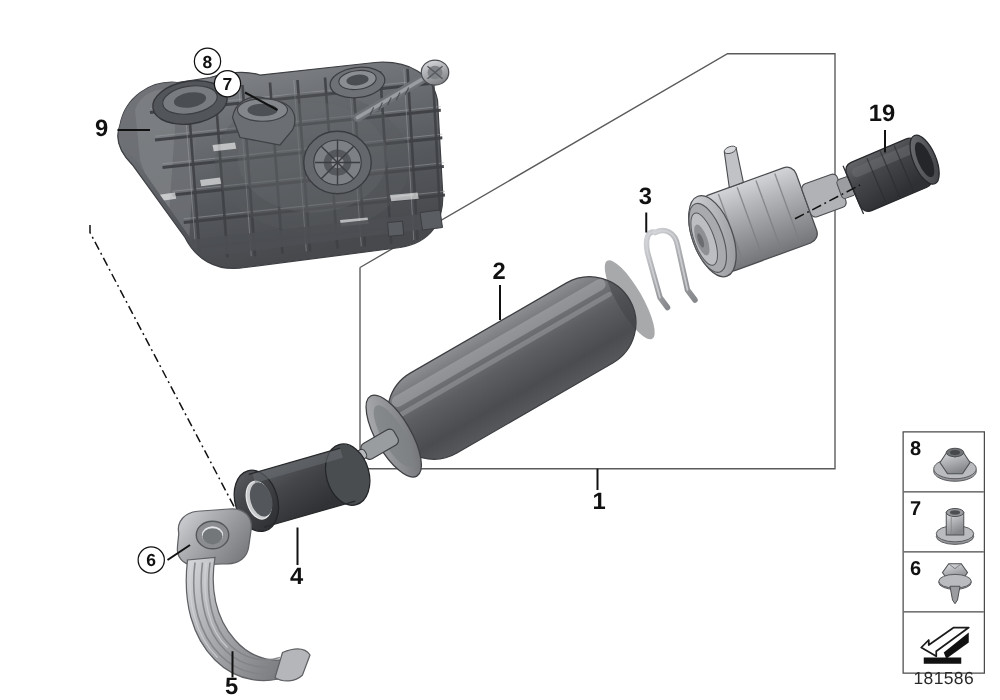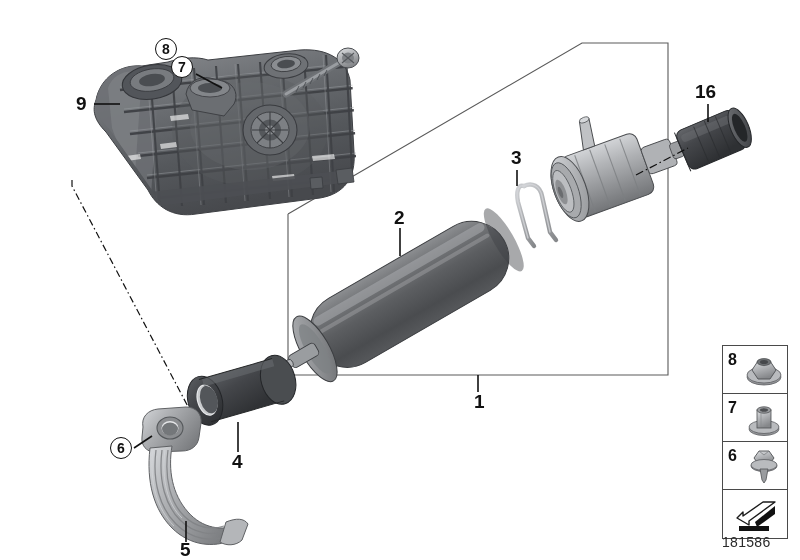--- a/index.html
+++ b/index.html
@@ -85,20 +85,21 @@
     right: 2px;
     top: 2px;
     width: 44px;
     height: 44px;
   }
   .drawingno {
     position: absolute;
     left: 722px;
     top: 534px;
     width: 66px;
+    text-align: center;
     font-family: "Liberation Sans", sans-serif;
     font-size: 14px;
     color: #2a2a2a;
     letter-spacing: 0.3px;
   }
 </style>
 </head>
 <body>
 
 <div id="stage">
@@ -451,21 +452,21 @@
   <div class="callnum" style="left:180px; top:540px;">5</div>
 
   <div class="bubble" style="left:110px; top:437px;">6</div>
 
   <div class="bubble" style="left:171px; top:56px;">7</div>
 
   <div class="bubble" style="left:155px; top:38px;">8</div>
 
   <div class="callnum" style="left:76px; top:94px;">9</div>
 
-  <div class="callnum" style="left:695px; top:82px;">16</div>
+  <div class="callnum" style="left:695px; top:82px;">19</div>
 
   <div class="legendbox">
 
     <div class="legendcell">
       <span class="lnum">8</span>
       <svg class="lart" viewBox="0 0 44 44">
         <ellipse cx="23" cy="29" rx="17" ry="8" fill="url(#gWasher)" stroke="#5a5c5f" stroke-width="0.8"></ellipse>
         <ellipse cx="23" cy="27" rx="17" ry="8" fill="#b9bbbe" stroke="#5a5c5f" stroke-width="0.8"></ellipse>
         <path d="M 11 22 L 17 13 L 29 13 L 35 22 L 29 31 L 17 31 Z" fill="url(#gNut)" stroke="#4e5053" stroke-width="0.9"></path>
         <path d="M 17 13 L 23 18 L 29 13" fill="none" stroke="#7e8083" stroke-width="0.8"></path>

